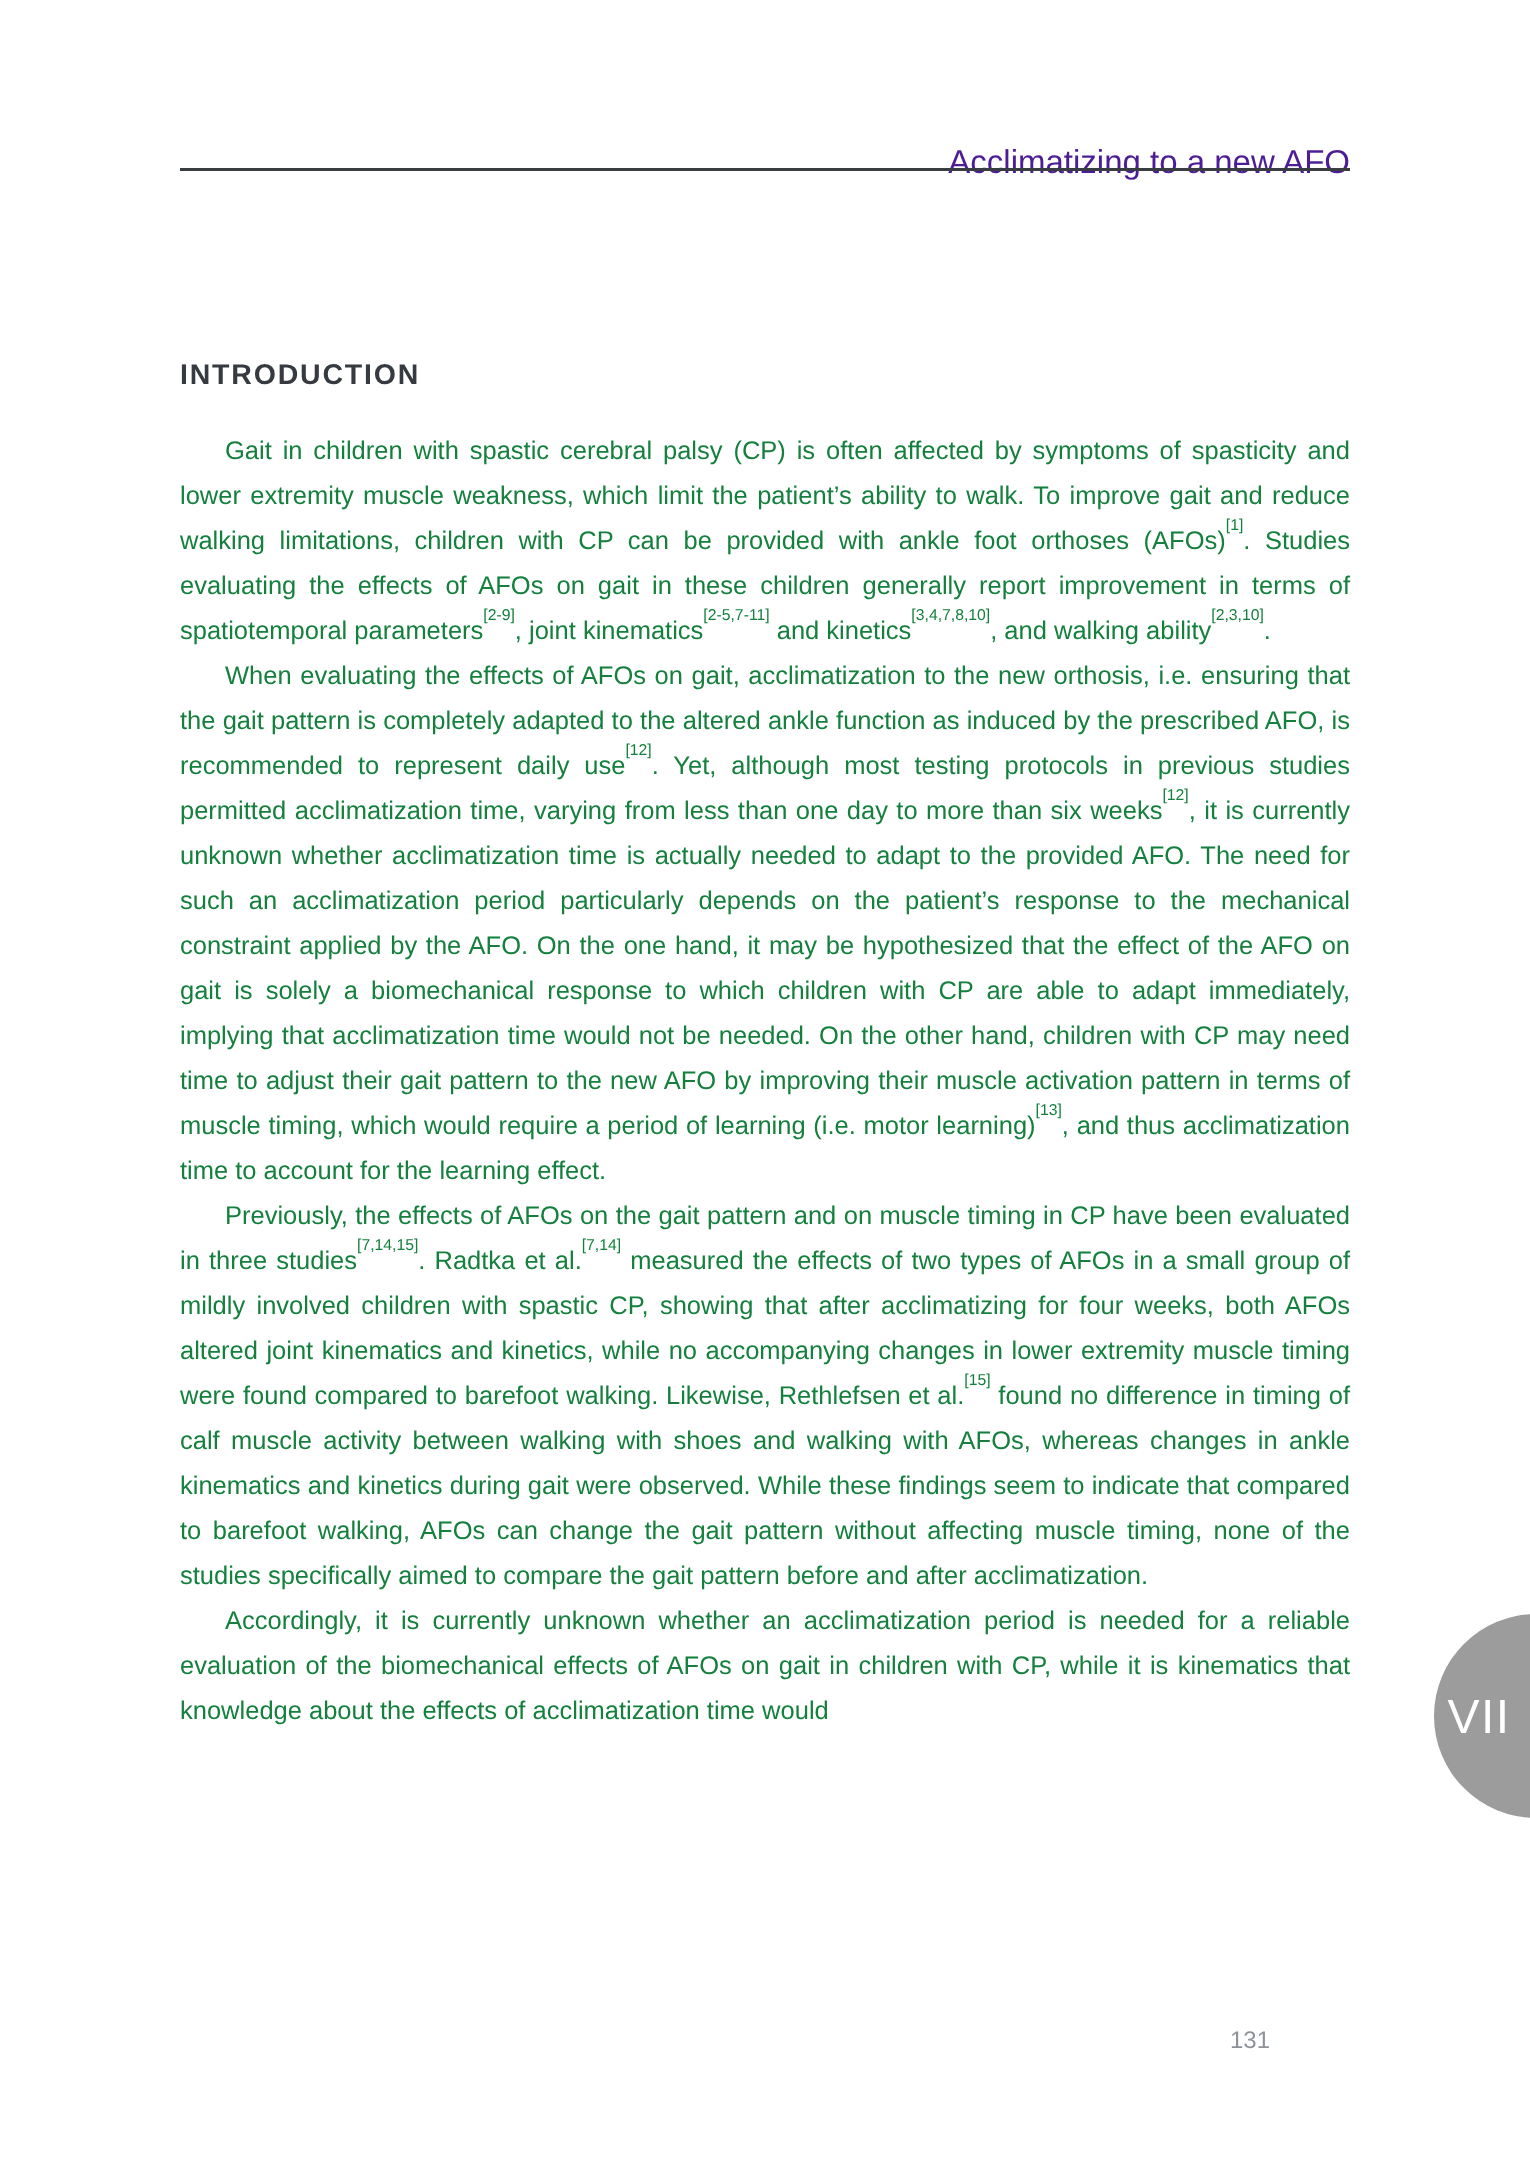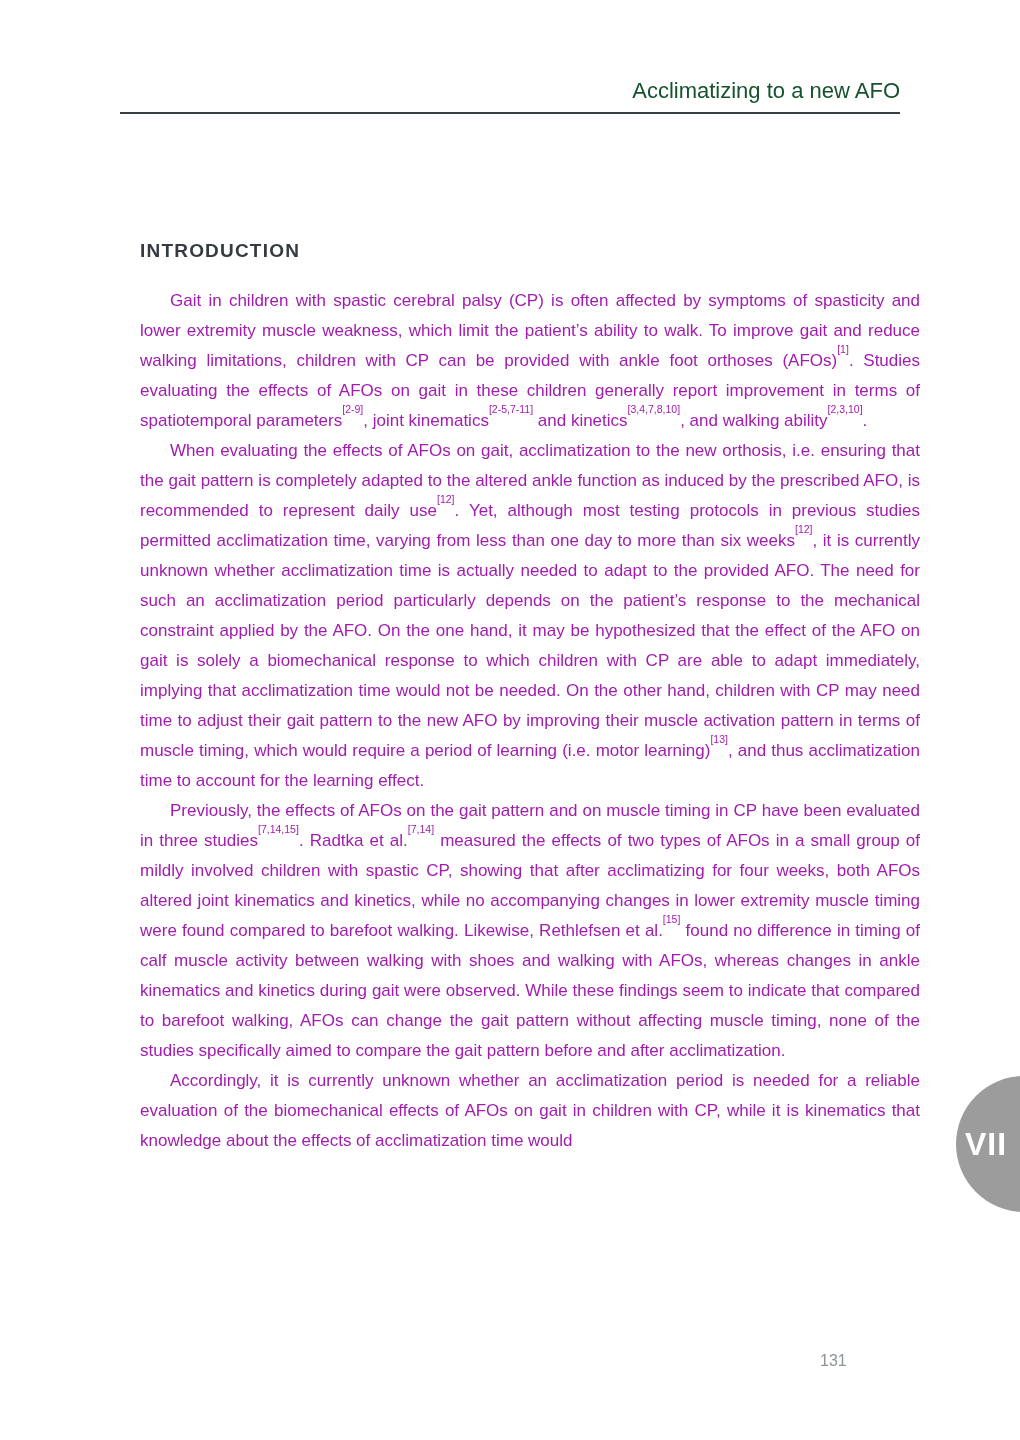--- a/index.html
+++ b/index.html
@@ -5,57 +5,56 @@
   * { margin: 0; padding: 0; box-sizing: border-box; }
   html, body { width: 1020px; height: 1440px; }
   body {
     background: #ffffff;
     font-family: "Liberation Sans", sans-serif;
     position: relative;
     overflow: hidden;
   }
   .running-header {
     position: absolute;
-    top: 78px;
+    top: 95px;
     left: 120px;
     width: 780px;
     text-align: right;
     font-size: 22px;
-    color: #14532d;
+    color: #4c1d95;
     font-weight: 400;
   }
   .header-rule {
     position: absolute;
     top: 112px;
     left: 120px;
     width: 780px;
     height: 0;
     border-top: 2px solid #383d42;
   }
   .content {
     position: absolute;
     top: 240px;
     left: 120px;
     width: 780px;
     color: #3b4046;
-    margin-left: 20px;
   }
   .section-title {
     font-size: 19px;
     font-weight: 700;
     color: #363b41;
     letter-spacing: 1.2px;
     margin-bottom: 24px;
   }
   .para {
     font-size: 17px;
     line-height: 30px;
     text-align: justify;
     text-indent: 30px;
-    color: #a21caf;
+    color: #15803d;
   }
   .para sup {
     font-size: 10.5px;
     line-height: 0;
     position: relative;
     top: -6px;
   }
   .chapter-tab {
     position: absolute;
     top: 1076px;
@@ -63,21 +62,21 @@
     width: 136px;
     height: 136px;
     border-radius: 50%;
     background: #9c9c9c;
     display: flex;
     align-items: center;
   }
   .chapter-label {
     color: #ffffff;
     font-size: 32px;
-    font-weight: 700;
+    font-weight: 400;
     padding-left: 9px;
     letter-spacing: 1px;
   }
   .page-number {
     position: absolute;
     top: 1352px;
     left: 820px;
     width: 126px;
     text-align: left;
     font-size: 16px;

